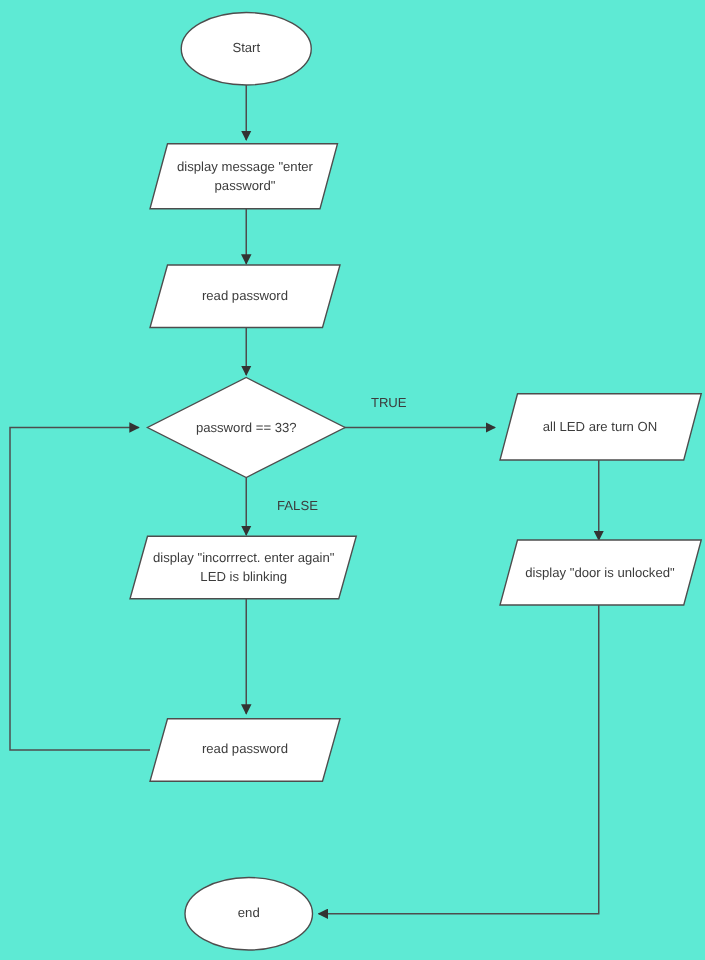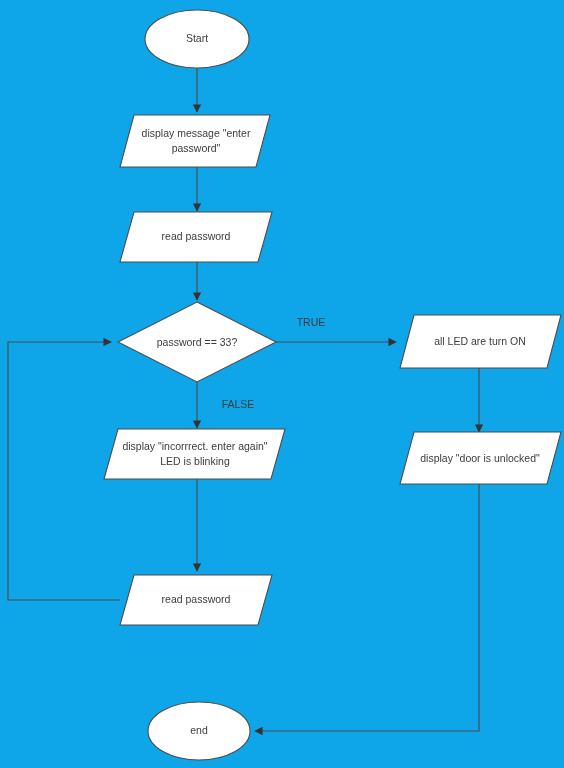--- a/index.html
+++ b/index.html
@@ -10,21 +10,21 @@
   body {
     width: 564px;
     height: 768px;
     font-family: "Liberation Sans", sans-serif;
     overflow: hidden;
   }
   #flowchart-canvas {
     position: relative;
     width: 564px;
     height: 768px;
-    background: #0ea5e9;
+    background: #5eead4;
   }
   svg#flow-svg {
     position: absolute;
     top: 0;
     left: 0;
     width: 564px;
     height: 768px;
   }
   .shape-stroke {
     fill: #ffffff;

